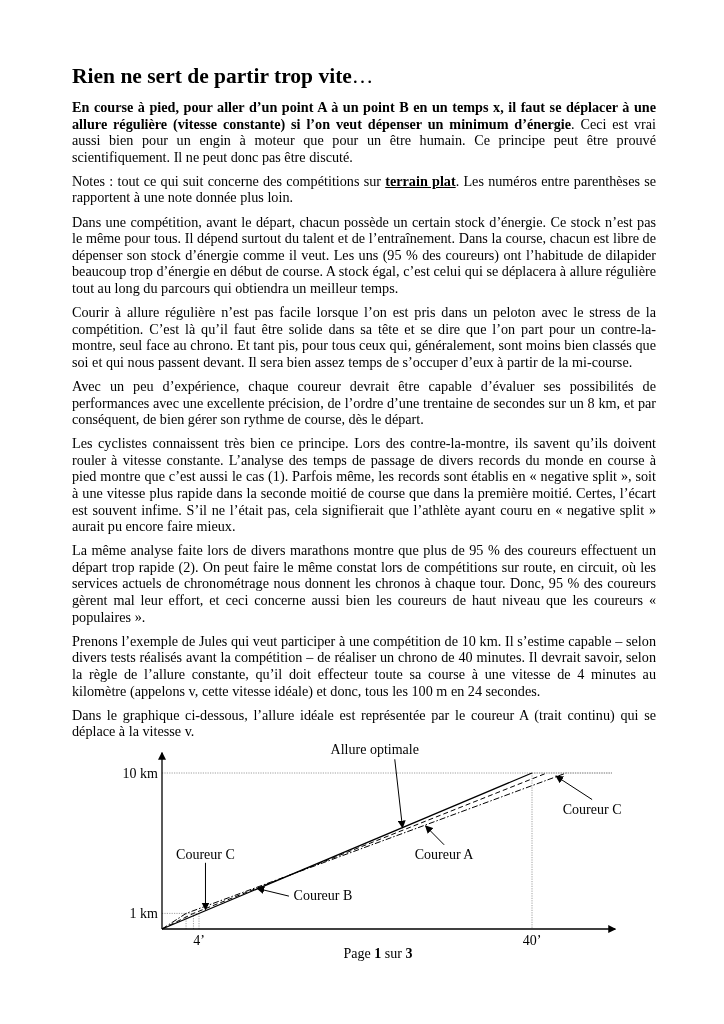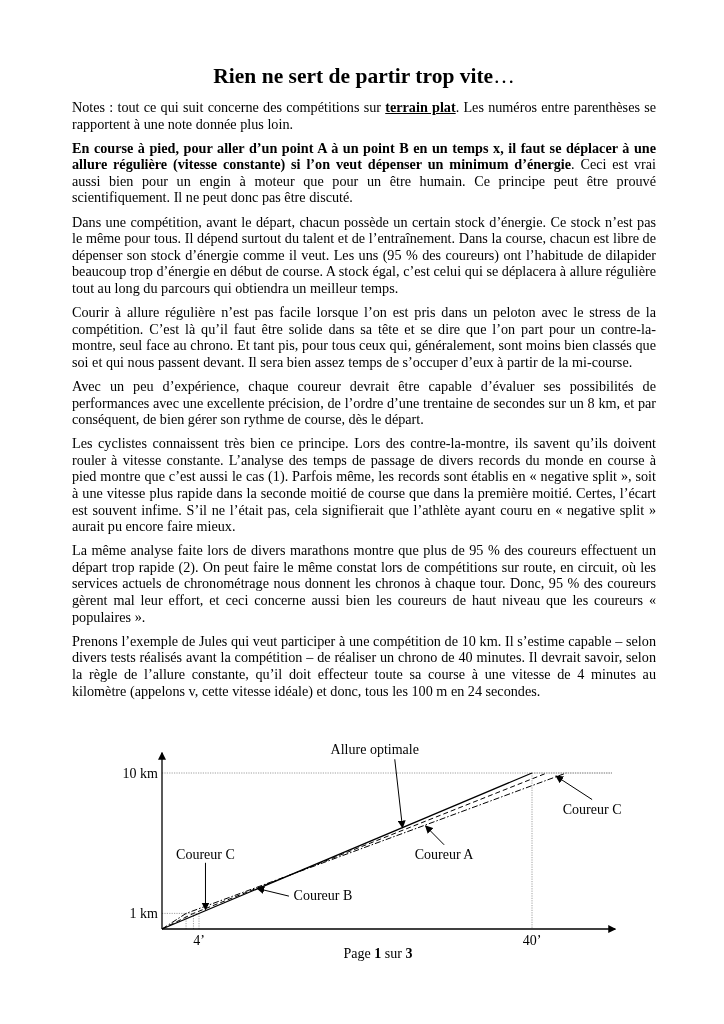--- a/index.html
+++ b/index.html
@@ -1,45 +1,46 @@
 <!DOCTYPE html>
 <html><head>
 <meta charset="utf-8">
 <style>
   html, body { margin:0; padding:0; background:#ffffff; }
   body { width:724px; height:1024px; position:relative; overflow:hidden;
          font-family:"Liberation Serif", serif; color:#000; }
   .page { position:absolute; left:72px; top:0; width:584px; }
   h1 { font-family:"Liberation Serif", serif; font-weight:bold; font-size:21.5px;
-       text-align:center; margin:0; position:absolute; top:64px; left:0; width:584px; }
+       text-align:left; margin:0; position:absolute; top:64px; left:0; width:584px; }
   .body-text { position:absolute; top:99px; left:0; width:584px;
        font-size:14.2px; line-height:16.6px; text-align:justify; }
   .body-text p { margin:0 0 7.5px 0; }
   .u { text-decoration:underline; font-weight:bold; }
   b { font-weight:bold; }
   svg { position:absolute; left:0; top:0; }
   .svgtxt { font-family:"Liberation Serif", serif; font-size:14px; fill:#000; }
   .footer { position:absolute; top:946px; left:16px; width:724px; text-align:center;
             font-size:14px; }
 </style>
 </head>
 <body>
 
 <div class="page">
   <h1><span>Rien ne sert de partir trop vite</span><span style="font-weight:normal">…</span></h1>
 
   <div class="body-text">
+    <p><b>En course à pied, pour aller d’un point A à un point B en un temps x, il faut se déplacer à une allure régulière (vitesse constante) si l’on veut dépenser un minimum d’énergie</b><span>. Ceci est vrai aussi bien pour un engin à moteur que pour un être humain. Ce principe peut être prouvé scientifiquement. Il ne peut donc pas être discuté.</span></p>
     <p><span>Notes : tout ce qui suit concerne des compétitions sur </span><span class="u">terrain plat</span><span>. Les numéros entre parenthèses se rapportent à une note donnée plus loin.</span></p>
-    <p><b>En course à pied, pour aller d’un point A à un point B en un temps x, il faut se déplacer à une allure régulière (vitesse constante) si l’on veut dépenser un minimum d’énergie</b><span>. Ceci est vrai aussi bien pour un engin à moteur que pour un être humain. Ce principe peut être prouvé scientifiquement. Il ne peut donc pas être discuté.</span></p>
     <p>Dans une compétition, avant le départ, chacun possède un certain stock d’énergie. Ce stock n’est pas le même pour tous. Il dépend surtout du talent et de l’entraînement. Dans la course, chacun est libre de dépenser son stock d’énergie comme il veut. Les uns (95 % des coureurs) ont l’habitude de dilapider beaucoup trop d’énergie en début de course. A stock égal, c’est celui qui se déplacera à allure régulière tout au long du parcours qui obtiendra un meilleur temps.</p>
     <p>Courir à allure régulière n’est pas facile lorsque l’on est pris dans un peloton avec le stress de la compétition. C’est là qu’il faut être solide dans sa tête et se dire que l’on part pour un contre-la-montre, seul face au chrono. Et tant pis, pour tous ceux qui, généralement, sont moins bien classés que soi et qui nous passent devant. Il sera bien assez temps de s’occuper d’eux à partir de la mi-course.</p>
     <p>Avec un peu d’expérience, chaque coureur devrait être capable d’évaluer ses possibilités de performances avec une excellente précision, de l’ordre d’une trentaine de secondes sur un 8 km, et par conséquent, de bien gérer son rythme de course, dès le départ.</p>
     <p>Les cyclistes connaissent très bien ce principe. Lors des contre-la-montre, ils savent qu’ils doivent rouler à vitesse constante. L’analyse des temps de passage de divers records du monde en course à pied montre que c’est aussi le cas (1). Parfois même, les records sont établis en « negative split », soit à une vitesse plus rapide dans la seconde moitié de course que dans la première moitié. Certes, l’écart est souvent infime. S’il ne l’était pas, cela signifierait que l’athlète ayant couru en « negative split » aurait pu encore faire mieux.</p>
     <p>La même analyse faite lors de divers marathons montre que plus de 95 % des coureurs effectuent un départ trop rapide (2). On peut faire le même constat lors de compétitions sur route, en circuit, où les services actuels de chronométrage nous donnent les chronos à chaque tour. Donc, 95 % des coureurs gèrent mal leur effort, et ceci concerne aussi bien les coureurs de haut niveau que les coureurs « populaires ».</p>
     <p>Prenons l’exemple de Jules qui veut participer à une compétition de 10 km. Il s’estime capable – selon divers tests réalisés avant la compétition – de réaliser un chrono de 40 minutes. Il devrait savoir, selon la règle de l’allure constante, qu’il doit effecteur toute sa course à une vitesse de 4 minutes au kilomètre (appelons v, cette vitesse idéale) et donc, tous les 100 m en 24 secondes.</p>
+    <p>Dans le graphique ci-dessous, l’allure idéale est représentée par le coureur A (trait continu) qui se déplace à la vitesse v.</p>
   </div>
 </div>
 
 <svg id="chart" width="724" height="1024">
   <defs>
     <marker id="arrowhead" markerWidth="8" markerHeight="8" refX="7" refY="4" orient="auto" markerUnits="userSpaceOnUse">
       <path d="M0,0 L8,4 L0,8 z" fill="#000"></path>
     </marker>
   </defs>
   <g id="ref-layer">

